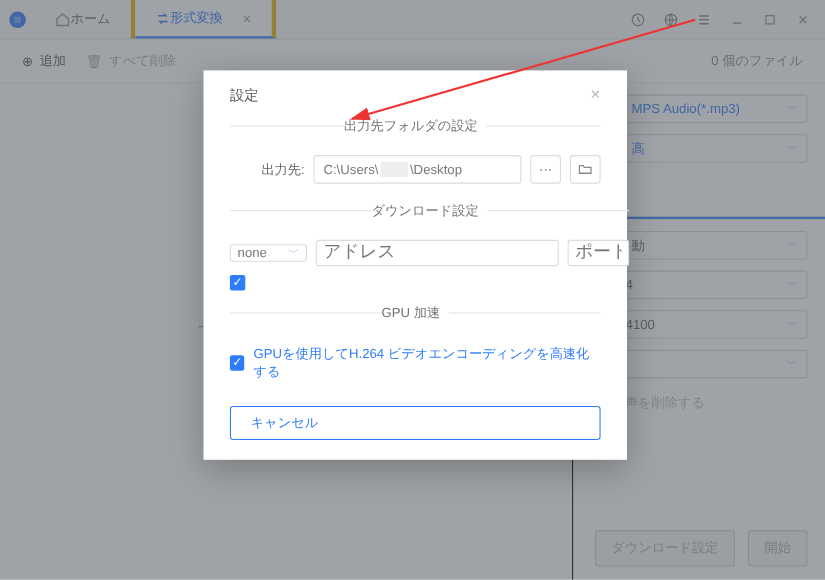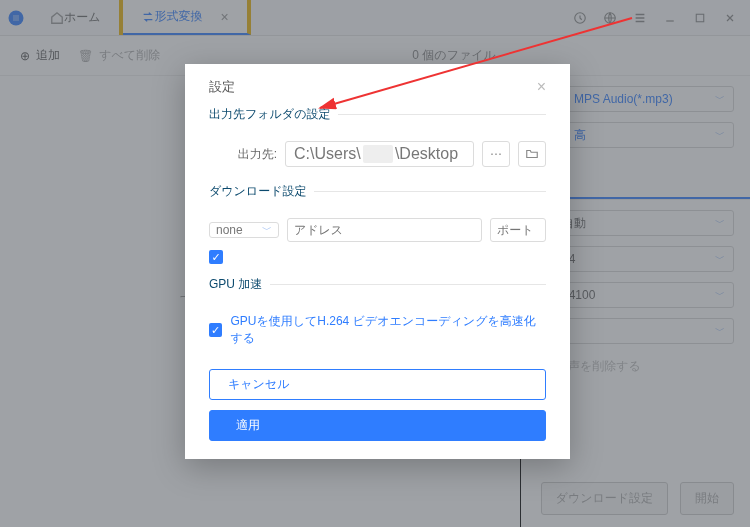--- a/index.html
+++ b/index.html
@@ -13,21 +13,21 @@
   .tab.active { color:#2f7dff; border-bottom:2px solid #2f7dff; background:#fff; }
   .tab .icon { width:14px; height:14px; display:inline-flex; }
   .tab-close { margin-left:18px; color:#999; font-size:14px; }
   .title-spacer { flex:1; }
   .win-controls { display:flex; align-items:center; gap:14px; padding:0 12px; color:#777; }
   .win-controls span { width:16px; height:16px; display:inline-flex; align-items:center; justify-content:center; cursor:pointer; }
 
   
   .toolbar { height:40px; display:flex; align-items:center; padding:0 20px; gap:18px; border-bottom:1px solid #eee; color:#555; }
   .tb-btn { display:flex; align-items:center; gap:6px; cursor:pointer; }
-  .tb-center { flex:1; text-align:center; color:#888; }
+  .tb-center { flex:1; text-align:right; color:#888; }
 
   
   .main { position:absolute; top:76px; bottom:0; left:0; right:0; display:flex; }
   .left-pane { flex:1; display:flex; align-items:center; justify-content:center; color:#888; font-size:13px; }
   .left-pane .msg { text-align:center; line-height:1.8; }
 
   .right-panel { width:230px; border-left:1px solid #000000; padding:10px 16px 0 16px; display:flex; flex-direction:column; }
   .rp-row { display:flex; align-items:center; margin-bottom:10px; }
   .rp-row .lbl { width:28px; color:#666; font-size:12px; text-align:right; padding-right:6px;}
   .rp-row .lbl2 { width:16px; color:#666; font-size:12px; text-align:right; }
@@ -44,28 +44,28 @@
   .btn-ghost { padding:7px 14px; border:1px solid #ccc; border-radius:3px; color:#aaa; background:#f7f7f7; font-size:12px; cursor:not-allowed;}
 
   
   .overlay { position:absolute; inset:0; background:rgba(80,85,92,0.55); }
 
   
   .modal { position:absolute; left:185px; top:64px; width:385px; background:#fff; border-radius:0; box-shadow:0 8px 30px rgba(0,0,0,.25); padding:14px 24px 18px 24px; }
   .modal-title { font-size:13px; color:#555; display:flex; justify-content:space-between; align-items:center; margin-bottom:10px;}
   .modal-close { color:#bbb; font-size:16px; cursor:pointer; }
   fieldset { border:none; border-top:1px solid #e6e6e6; padding:12px 0 6px 0; margin-top:6px; }
-  legend { padding:0 8px 0 0; color:#0c4a6e; font-size:12px; }
+  legend { padding:0 8px 0 0; color:#737373; font-size:12px;text-align:center; }
   .field-row { display:flex; align-items:center; gap:8px; margin:6px 0 4px 0;}
   .field-row .flabel { width:68px; text-align:right; color:#666; font-size:12px;}
-  .path-input { flex:1; height:26px; border:1px solid #dcdcdc; border-radius:3px; padding:12px 8px; display:flex; align-items:center; font-size:16px; color:#777;}
+  .path-input { flex:1; height:26px; border:1px solid #dcdcdc; border-radius:3px; padding:12px 8px; display:flex; align-items:center; font-size:12px; color:#777;}
   .path-input .mask { color:#c5c5c5; background:#eee; padding:0 4px; border-radius:2px; margin:0 2px;}
   .icon-btn { width:28px; height:26px; border:1px solid #dcdcdc; border-radius:3px; display:inline-flex; align-items:center; justify-content:center; cursor:pointer; color:#888;}
   .mini-select { width:70px; height:16px; border:1px solid #dcdcdc; border-radius:3px; display:flex; align-items:center; justify-content:space-between; padding:0 6px; font-size:12px; color:#777; cursor:pointer;}
-  .mini-input { height:24px; border:1px solid #dcdcdc; border-radius:3px; padding:0 6px; font-size:12px; color:#bbb; background:#fff;}
+  .mini-input { height:24px; border:1px solid #dcdcdc; border-radius:3px; padding:0 6px; font-size:16px; color:#bbb; background:#fff;}
   .addr { flex:1; }
   .port { width:56px; }
   .chk-row { display:flex; align-items:center; gap:8px; margin-top:8px; font-size:12px;}
   .chk { width:14px; height:14px; background:#2f7dff; border-radius:2px; display:inline-flex; align-items:center; justify-content:center;}
   .chk::after { content:"✓"; color:#fff; font-size:11px; line-height:1;}
   .link-text { color:#2f7dff; }
   .modal-actions { display:flex; justify-content:flex-end; gap:10px; margin-top:16px;flex-direction:column;}
   .btn-outline { padding:6px 18px; border:1px solid #2f7dff; color:#2f7dff; background:#fff; border-radius:3px; font-size:12px; cursor:pointer;}
   .btn-primary { padding:6px 26px; border:1px solid #2f7dff; background:#2f7dff; color:#fff; border-radius:3px; font-size:12px; cursor:pointer;}
 
@@ -258,21 +258,20 @@
   <fieldset>
     <legend>GPU 加速</legend>
     <div class="chk-row">
       <span class="chk"></span>
       <span class="link-text">GPUを使用してH.264 ビデオエンコーディングを高速化する</span>
     </div>
   </fieldset>
 
   <div class="modal-actions">
     <div class="btn-outline">キャンセル</div>
-    <div class="btn-primary">適用</div>
   </div>
 </div>
 
 <svg class="arrow" width="750" height="527">
   <defs>
     <marker id="ah" markerWidth="10" markerHeight="10" refX="8" refY="3" orient="auto">
       <path d="M0,0 L9,3 L0,6 Z" fill="#e33"></path>
     </marker>
   </defs>
   <line x1="632" y1="18" x2="320" y2="108" stroke="#e33" stroke-width="2" marker-end="url(#ah)"></line>

